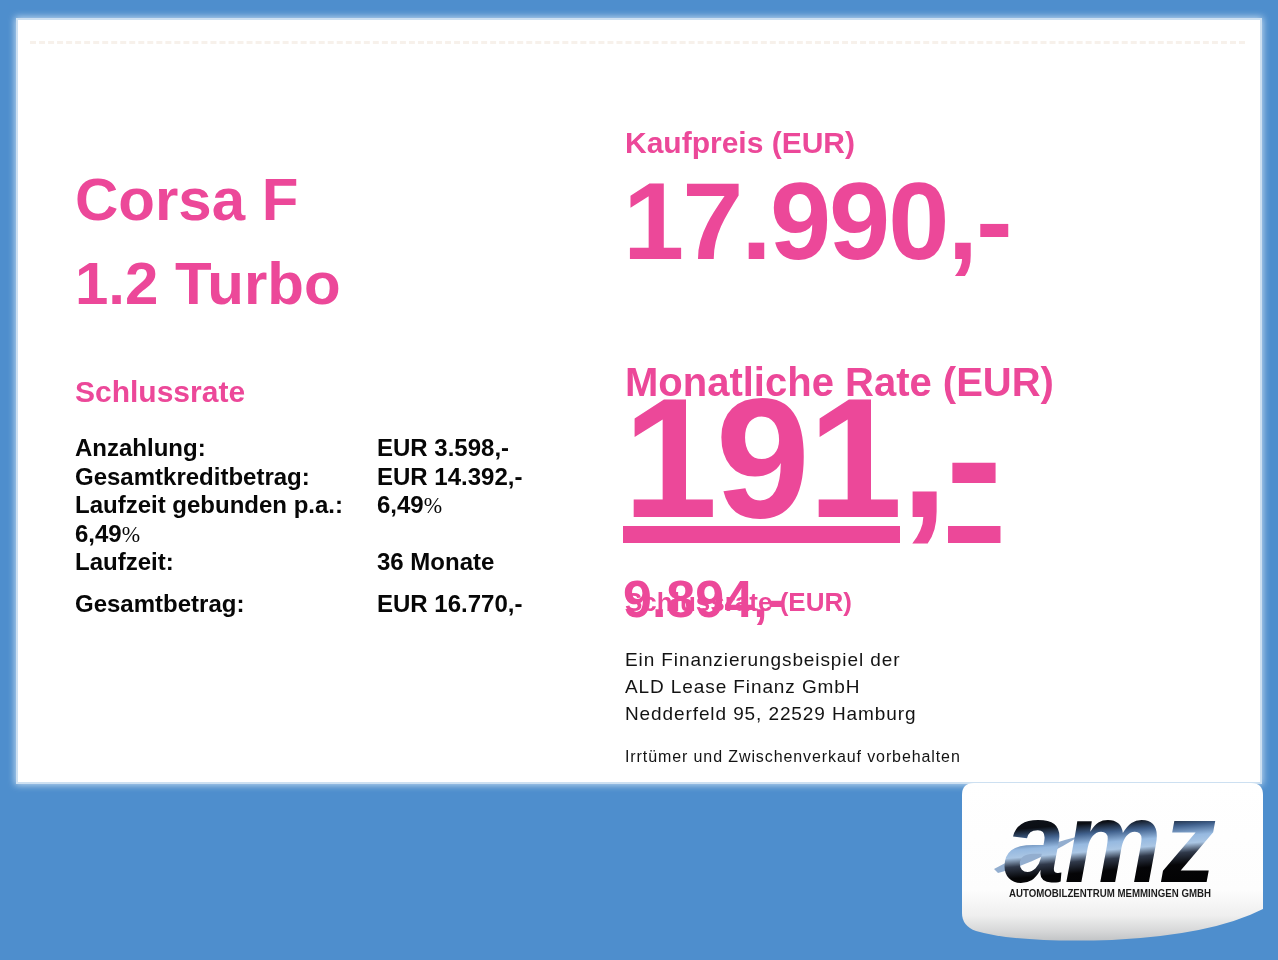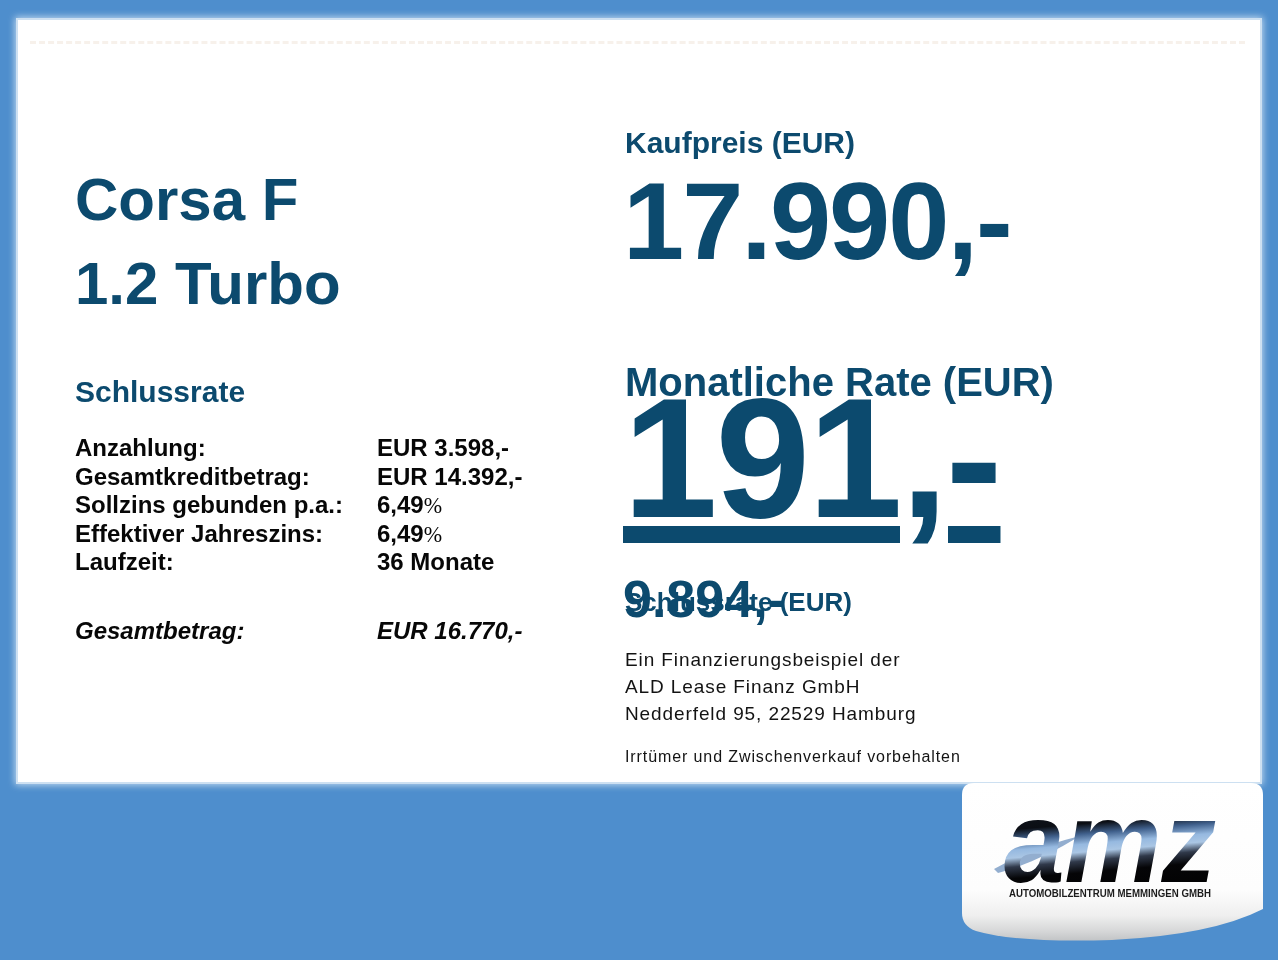--- a/index.html
+++ b/index.html
@@ -12,34 +12,34 @@
   
   .card{
     position:absolute;left:18px;top:20px;width:1242px;height:762px;
     background:#ffffff;
     box-shadow:0 0 0 2px #cde0f1, 0 0 7px 3px rgba(214,230,244,.85);
   }
   .dashes{
     position:absolute;left:12px;top:21px;width:1215px;height:0;
     border-top:3px dashed #f2e6dc;opacity:.55;
   }
-  .txt{position:absolute;line-height:1;color:#0c4a6e;white-space:nowrap;}
+  .txt{position:absolute;line-height:1;color:#ec4899;white-space:nowrap;}
   .bold{font-weight:bold;}
 
   
   .model-line1{left:57px;top:150px;font-size:60px;}
   .model-line2{left:57px;top:234px;font-size:60px;}
   .fin-heading{left:57px;top:357px;font-size:30px;}
   .fin-table{
     position:absolute;left:57px;top:414px;width:530px;
     font-size:24px;font-weight:bold;color:#070707;line-height:27.5px;
   }
   .fin-row{display:flex;white-space:nowrap;}
   .fin-label{width:302px;flex:0 0 302px;}
-  .fin-row.total{margin-top:40px;font-style:italic;}
+  .fin-row.total{margin-top:13px;}
   .pct{
     font-family:"Liberation Serif","DejaVu Serif",serif;
     font-weight:normal;font-size:0.92em;
   }
 
   
   .kaufpreis-label{left:607px;top:108px;font-size:30px;}
   .kaufpreis-value{left:605px;top:146px;font-size:110px;letter-spacing:-2px;}
   .rate-label{left:607px;top:342px;font-size:40px;}
   .rate-value{left:605px;top:353px;font-size:170px;letter-spacing:-2px;text-decoration:underline;}
@@ -76,25 +76,24 @@
     <div class="fin-table">
       <div class="fin-row">
         <span class="fin-label">Anzahlung:</span>
         <span class="fin-value"><span>EUR 3.598,-</span><span class="pct"></span></span>
       </div>
       <div class="fin-row">
         <span class="fin-label">Gesamtkreditbetrag:</span>
         <span class="fin-value"><span>EUR 14.392,-</span><span class="pct"></span></span>
       </div>
       <div class="fin-row">
-        <span class="fin-label">Sollzins gebunden p.a.:</span>
+        <span class="fin-label">Laufzeit gebunden p.a.:</span>
         <span class="fin-value"><span>6,49</span><span class="pct">%</span></span>
       </div>
       <div class="fin-row">
-        <span class="fin-label">Effektiver Jahreszins:</span>
         <span class="fin-value"><span>6,49</span><span class="pct">%</span></span>
       </div>
       <div class="fin-row">
         <span class="fin-label">Laufzeit:</span>
         <span class="fin-value"><span>36 Monate</span><span class="pct"></span></span>
       </div>
       <div class="fin-row total">
         <span class="fin-label">Gesamtbetrag:</span>
         <span class="fin-value">EUR 16.770,-</span>
       </div>

